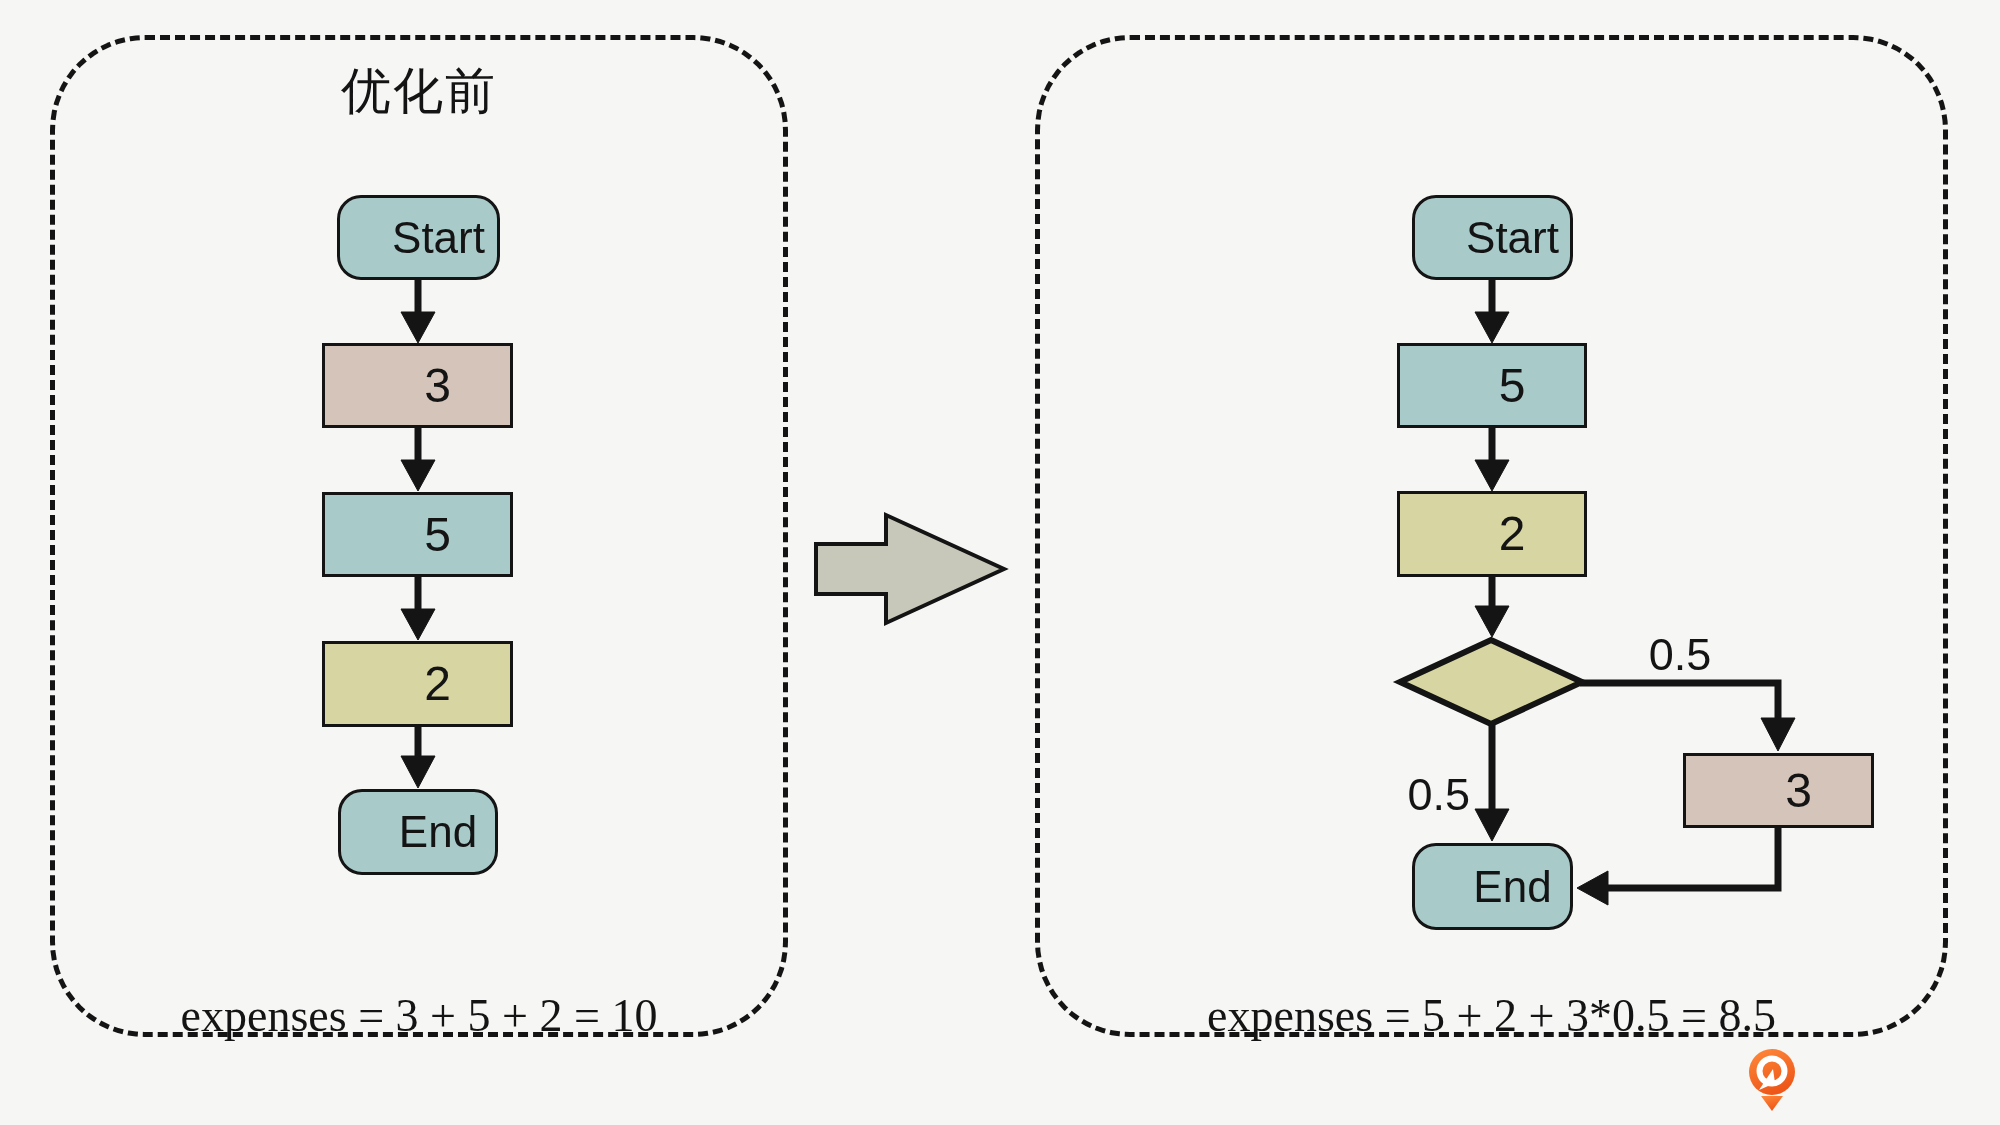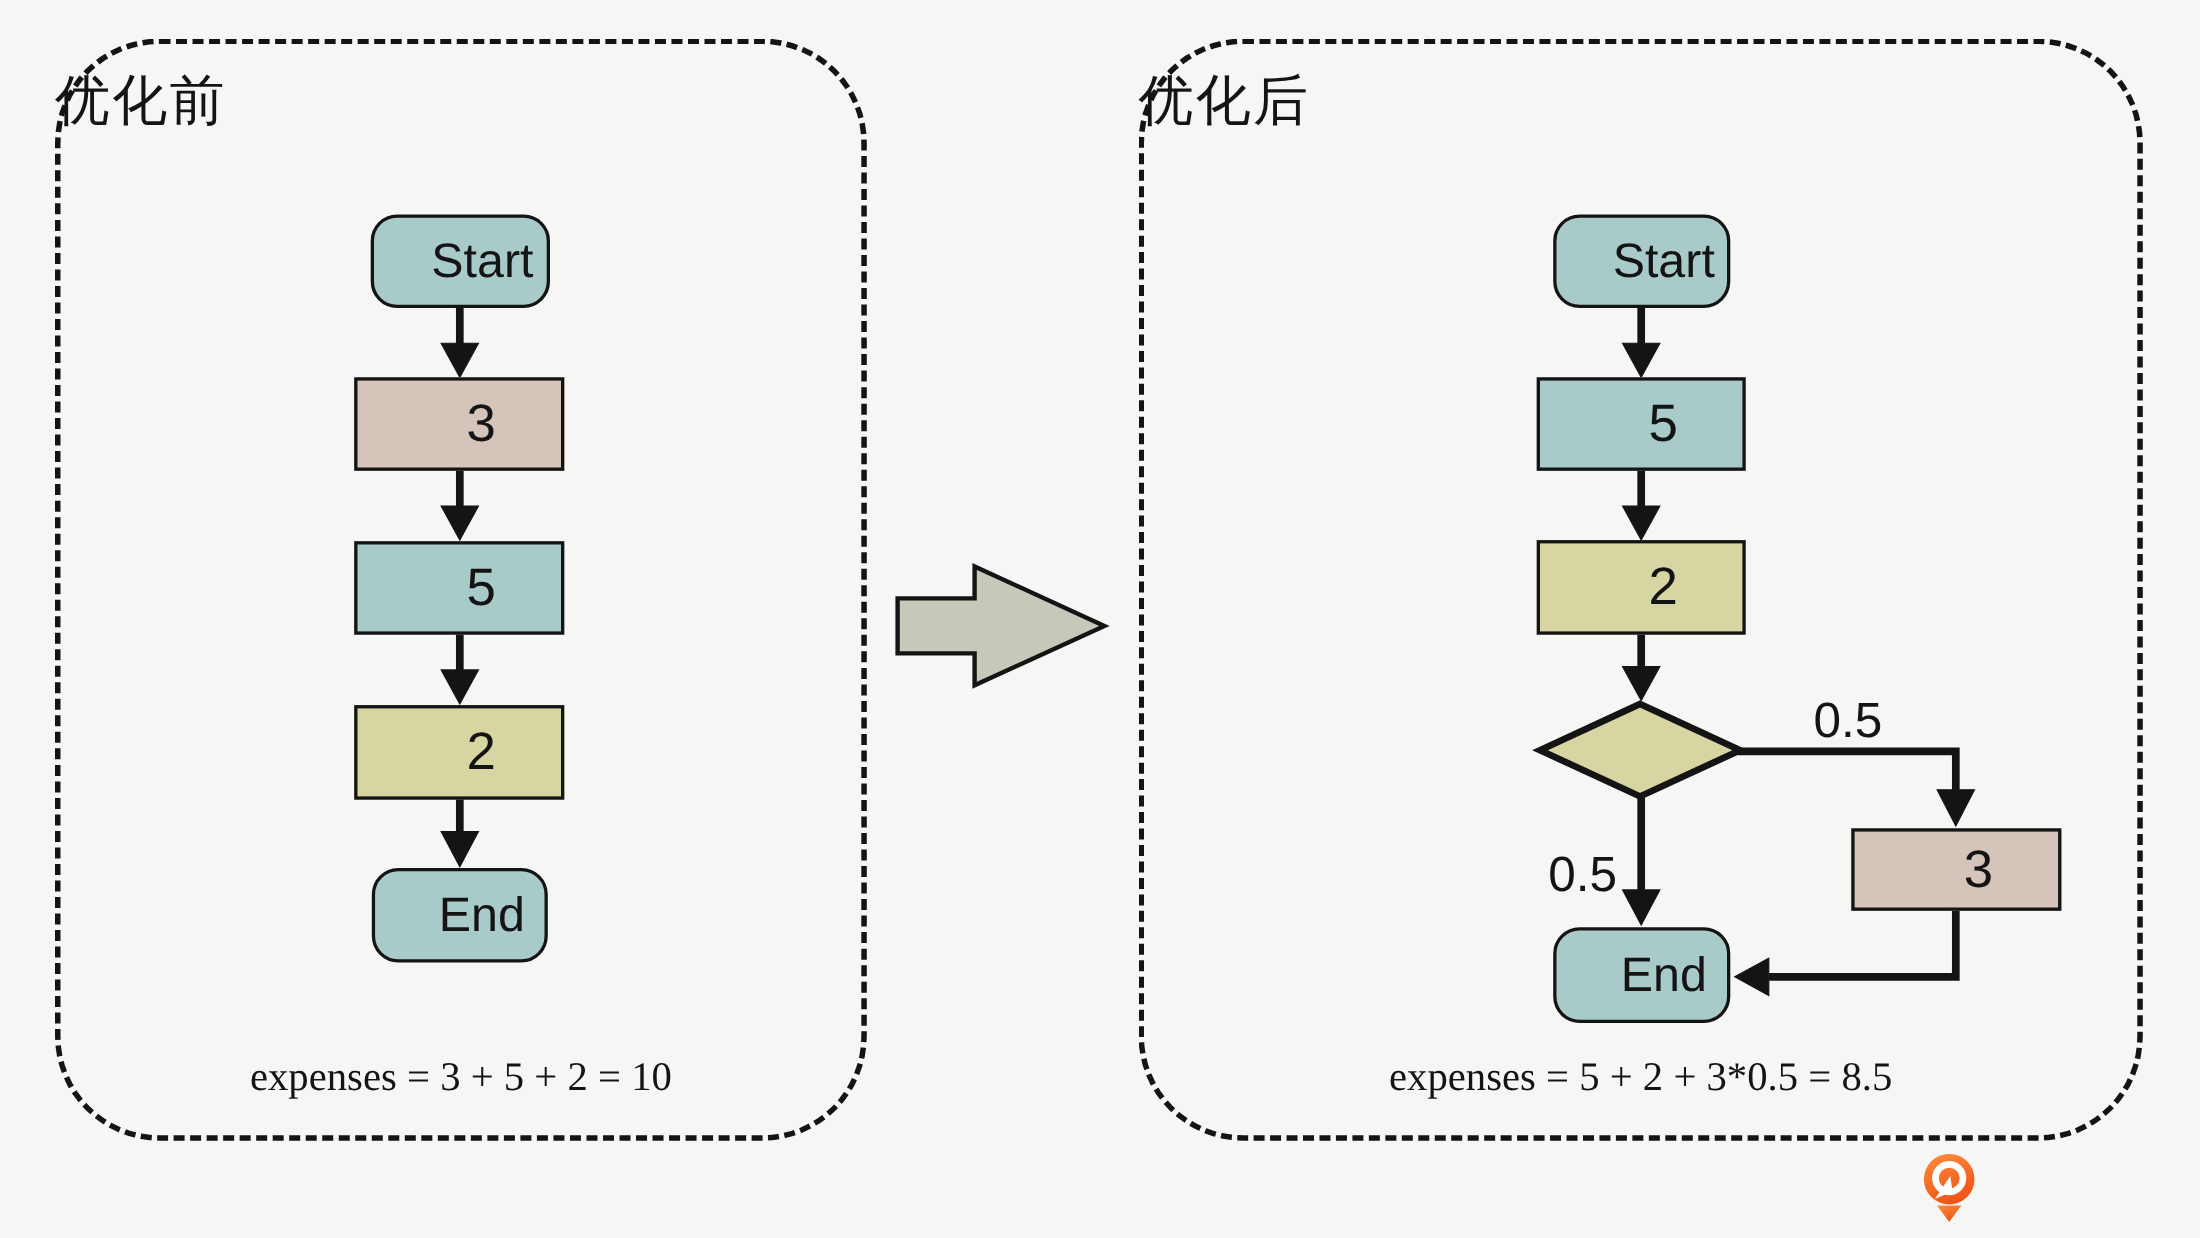--- a/index.html
+++ b/index.html
@@ -8,21 +8,21 @@
   }
   *{margin:0;padding:0;box-sizing:border-box;}
   html,body{width:2000px;height:1125px;}
   body{background:var(--bg);font-family:"Liberation Sans",sans-serif;color:var(--ink);}
   .stage{position:relative;width:2000px;height:1125px;overflow:hidden;}
 
   .panel{position:absolute;border:5px dashed var(--ink);border-radius:95px;}
   .panel-left{left:50px;top:35px;width:738px;height:1002px;}
   .panel-right{left:1035px;top:35px;width:913px;height:1002px;}
 
-  .panel-title{position:absolute;font-size:50px;letter-spacing:2px;color:var(--ink);}
+  .panel-title{position:absolute;text-align:center;font-size:50px;letter-spacing:2px;color:var(--ink);}
   .title-left{left:50px;top:58px;width:738px;}
   .title-right{left:1035px;top:58px;width:913px;}
 
   .node{position:absolute;display:flex;align-items:center;justify-content:center;
         border:3.5px solid var(--ink);font-size:48px;line-height:1;padding-left:40px;}
   .node.rounded{border-radius:24px;font-size:44px;}
   .node.teal{background:var(--teal);}
   .node.tan{background:var(--tan);}
   .node.olive{background:var(--olive);}
 
@@ -34,21 +34,21 @@
   .l-end{left:338px;top:789px;width:160px;height:86px;}
 
   
   .r-start{left:1412px;top:195px;width:161px;height:85px;}
   .r-s1{left:1397px;top:343px;width:190px;height:85px;}
   .r-s2{left:1397px;top:491px;width:190px;height:86px;}
   .r-s3{left:1683px;top:753px;width:191px;height:75px;}
   .r-end{left:1412px;top:843px;width:161px;height:87px;}
 
   .formula{position:absolute;text-align:center;font-family:"Liberation Serif",serif;
-           font-size:37px;color:var(--ink);}
+           font-size:46px;color:var(--ink);margin-top:31px;}
   .formula-left{left:50px;top:958px;width:738px;}
   .formula-right{left:1035px;top:958px;width:913px;}
 
   .branch-label{position:absolute;font-size:45px;color:var(--ink);line-height:1;}
   .label-right-branch{left:1600px;top:632px;width:160px;text-align:center;}
   .label-down-branch{left:1360px;top:772px;width:110px;text-align:right;}
 
   .connector-layer{position:absolute;left:0;top:0;width:2000px;height:1125px;pointer-events:none;}
 
   .logo{position:absolute;left:1746px;top:1048px;display:flex;align-items:center;}
@@ -56,21 +56,20 @@
 </style>
 </head>
 <body>
 
 <div class="stage">
 
   <div class="panel panel-left"></div>
   <div class="panel panel-right"></div>
 
   <div class="panel-title title-left">优化前</div>
-  <div class="panel-title title-right">优化后</div>
 
   <svg class="connector-layer" viewBox="0 0 2000 1125">
 
     <g style="stroke:var(--ink);stroke-width:7;fill:var(--ink);">
       <line x1="418" y1="278" x2="418" y2="316"></line>
         <polygon points="401,312 435,312 418,343" style="stroke-width:1"></polygon>
       <line x1="418" y1="426" x2="418" y2="464"></line>
         <polygon points="401,460 435,460 418,491" style="stroke-width:1"></polygon>
       <line x1="418" y1="575" x2="418" y2="613"></line>
         <polygon points="401,609 435,609 418,640" style="stroke-width:1"></polygon>

